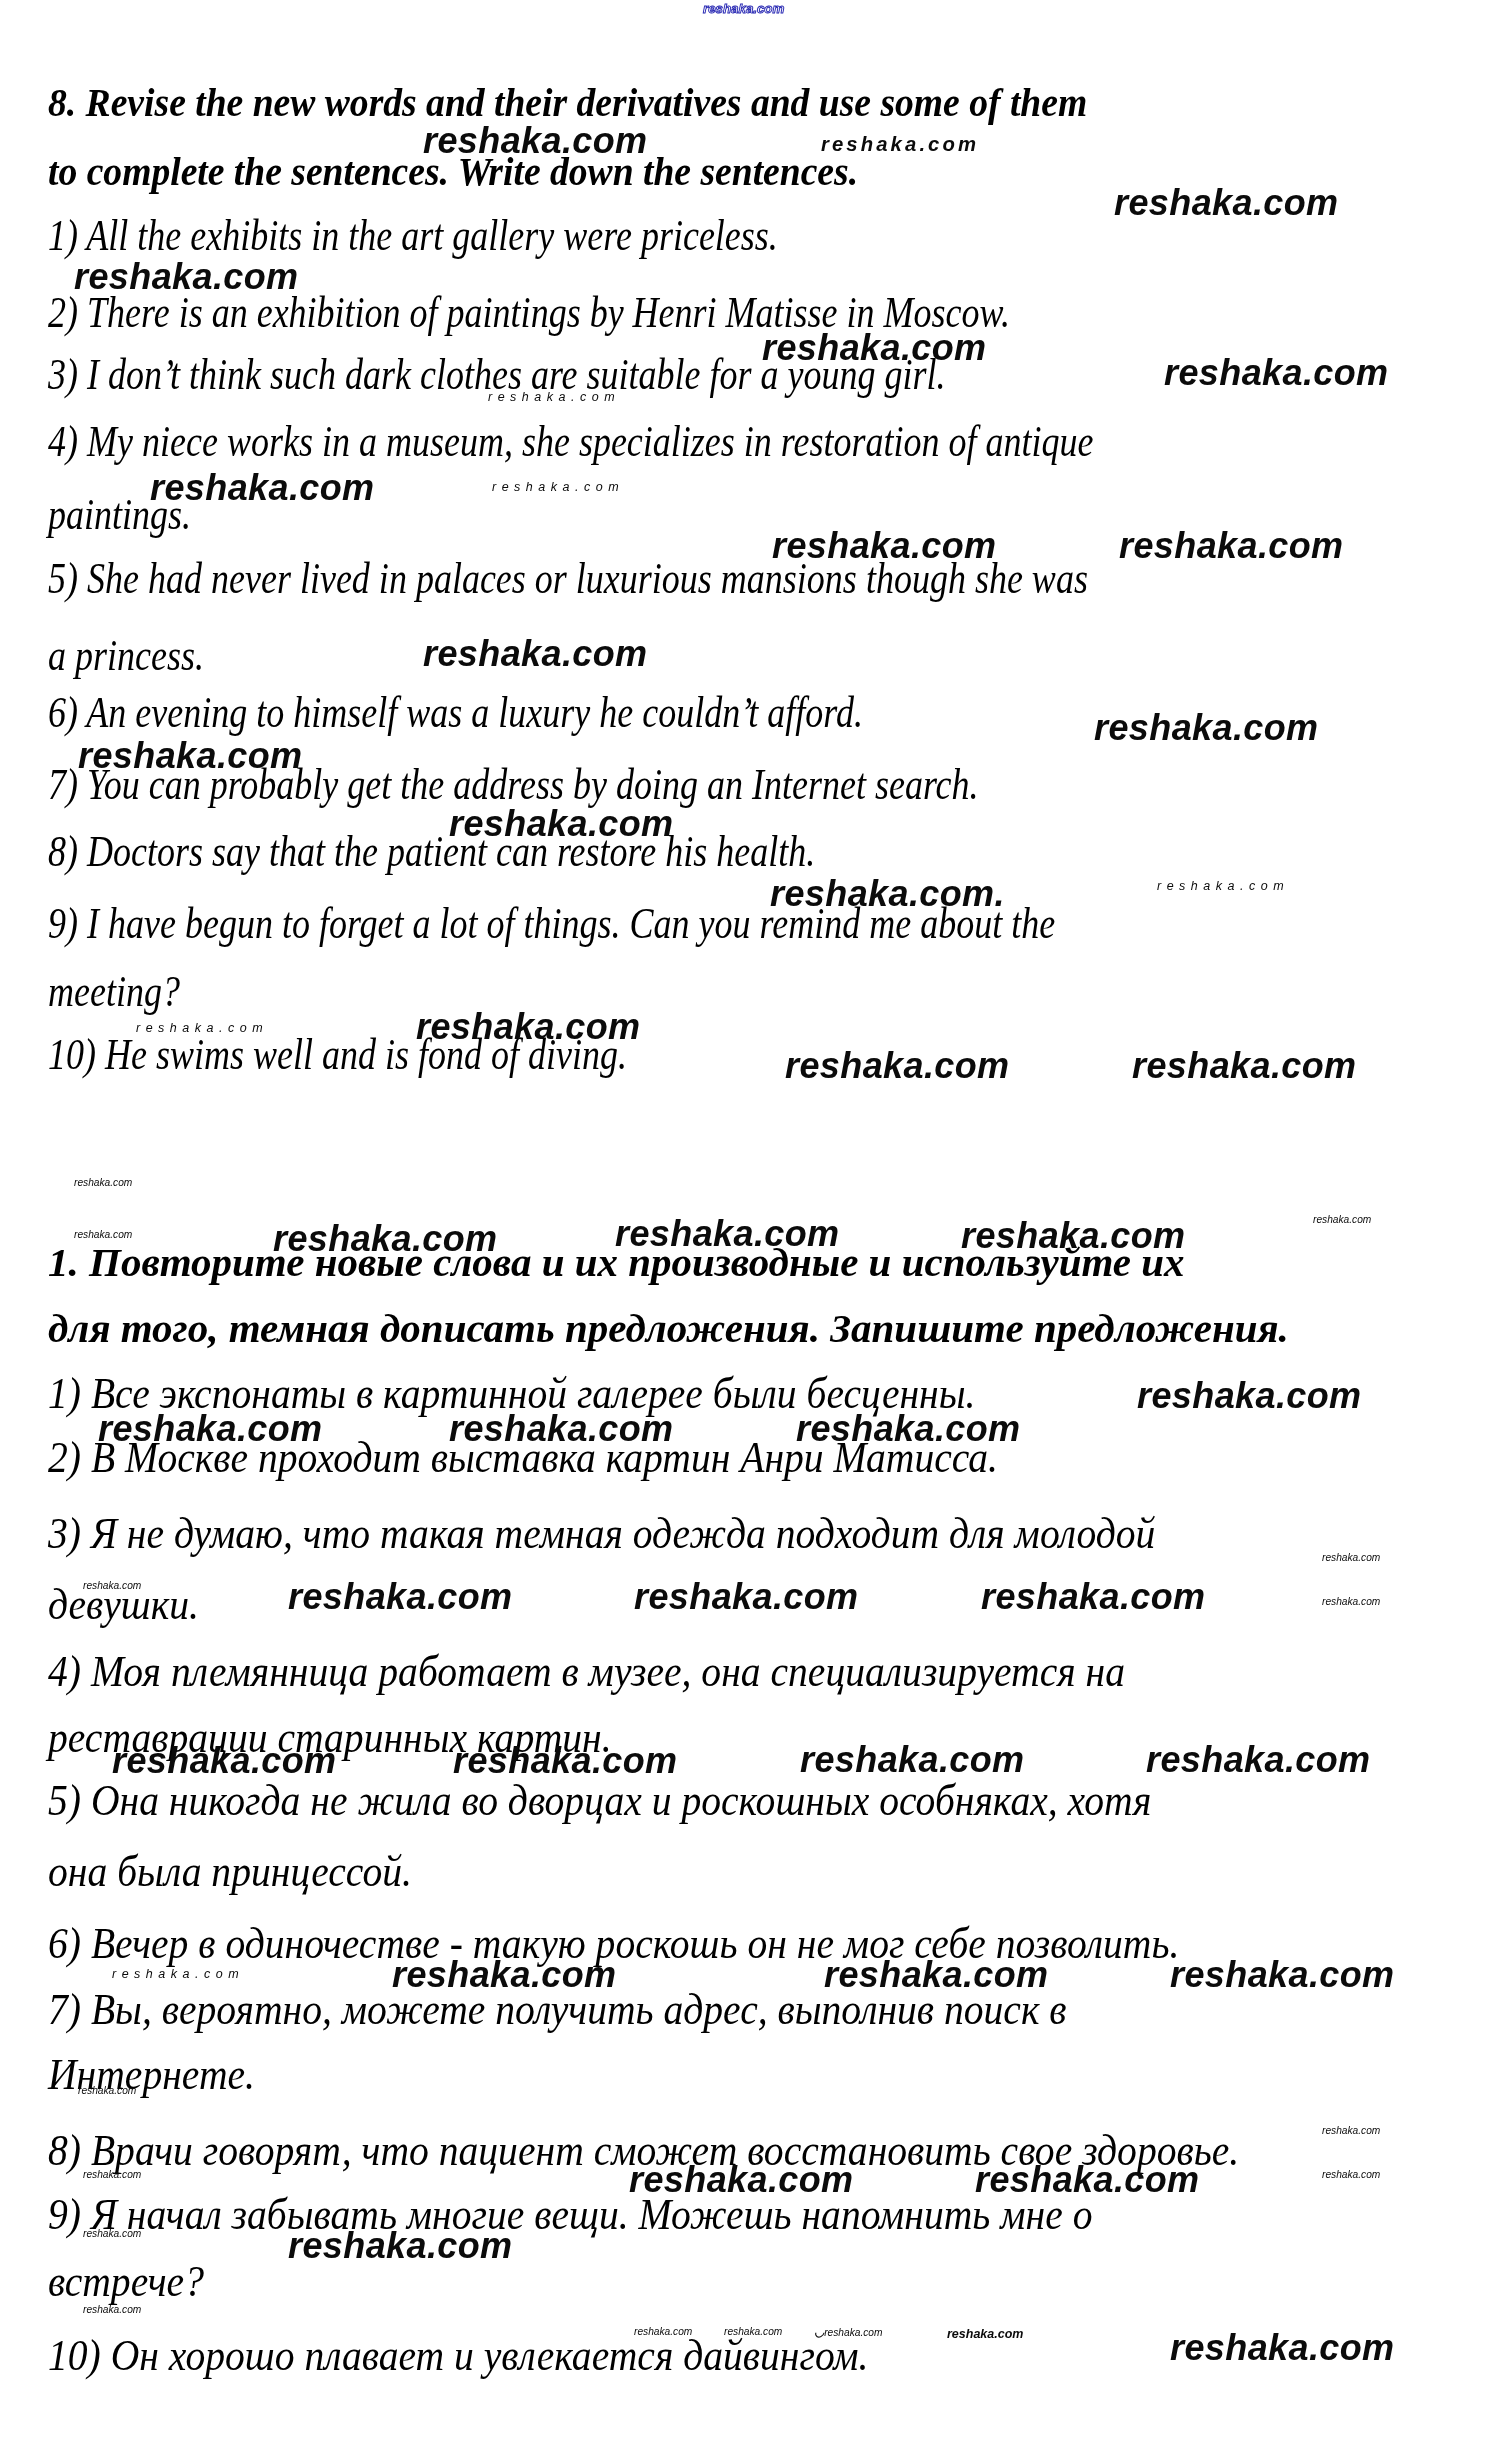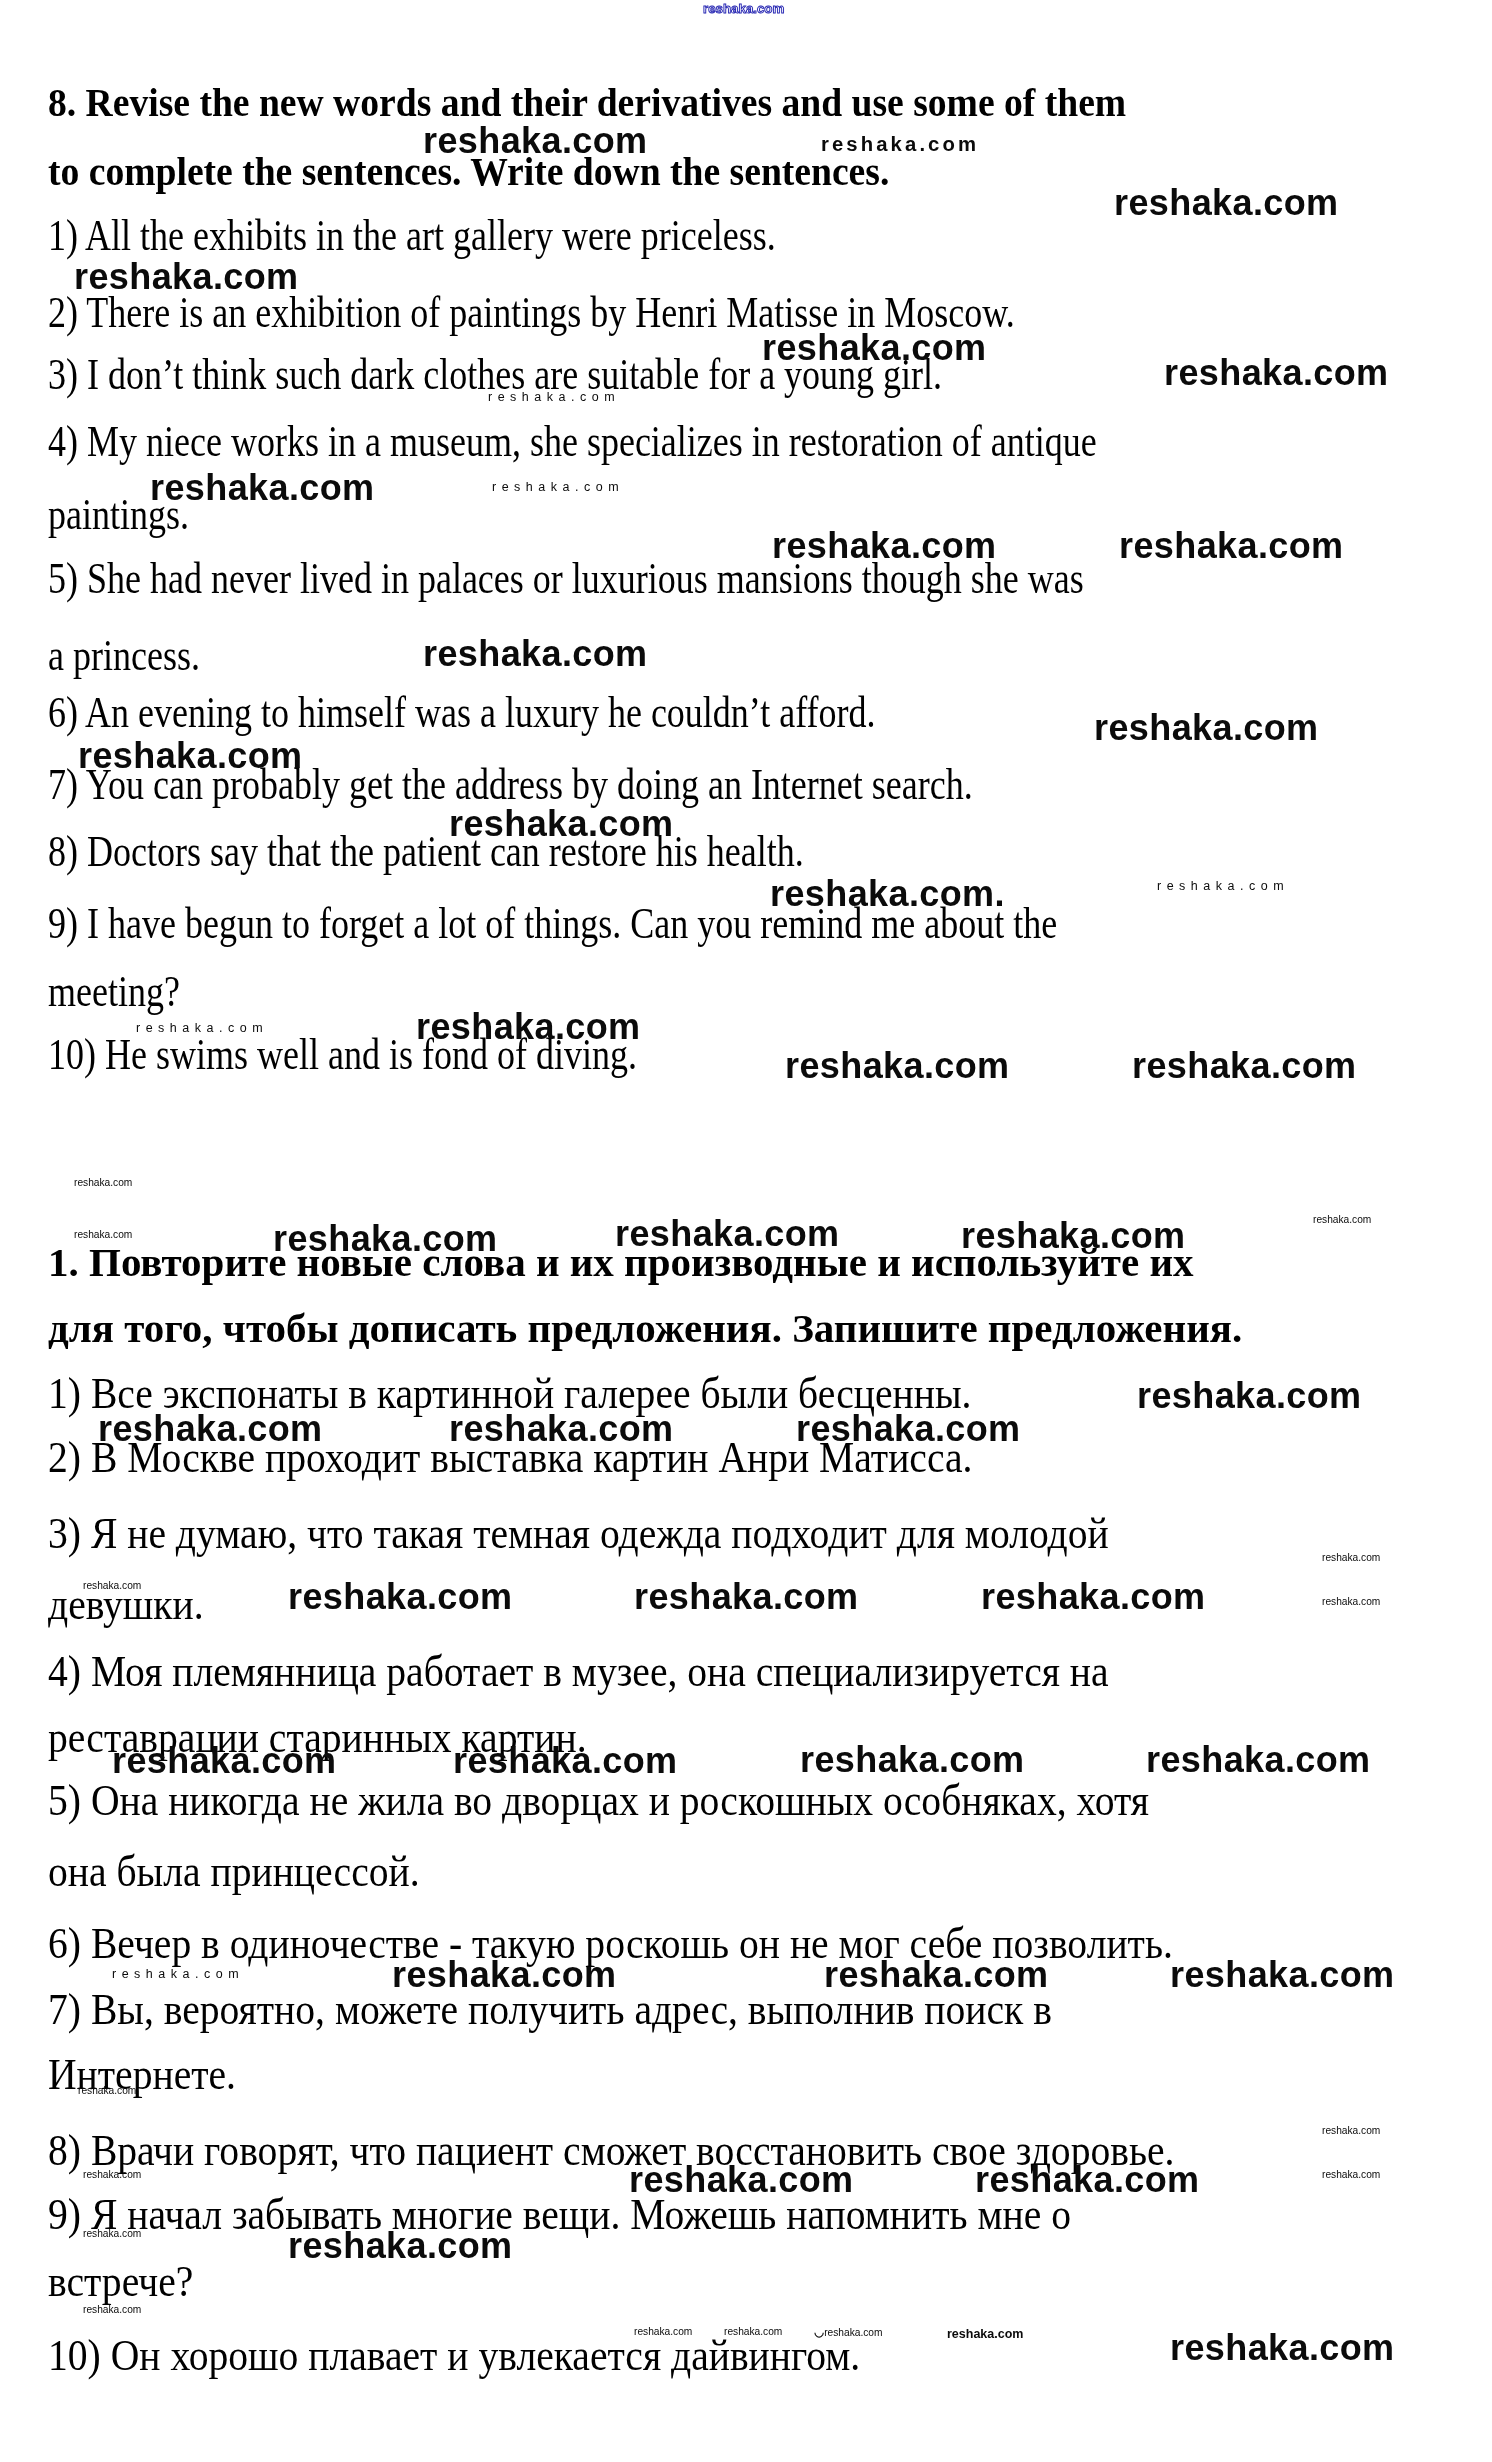--- a/index.html
+++ b/index.html
@@ -4,20 +4,21 @@
 <title>reshaka.com exercise page</title>
 <style>
   html,body { margin:0; padding:0; background:#ffffff; }
   .page {
     position:relative;
     width:1493px;
     height:2462px;
     background:#ffffff;
     overflow:hidden;
     font-family:"Liberation Serif", serif;
+    font-style:italic;
   }
   .line {
     position:absolute;
     white-space:nowrap;
     color:#000;
     line-height:1;
     transform-origin:0 0;
   }
   .en-h { font-size:40px; font-weight:700; transform:scaleX(0.94); }
   .ru-h { font-size:41px; font-weight:700; }
@@ -61,21 +62,21 @@
   <div class="line en-b" style="left:48px;top:556px;">5) She had never lived in palaces or luxurious mansions though she was</div>
   <div class="line en-b" style="left:48px;top:633px;">a princess.</div>
   <div class="line en-b" style="left:48px;top:690px;">6) An evening to himself was a luxury he couldn’t afford.</div>
   <div class="line en-b" style="left:48px;top:762px;">7) You can probably get the address by doing an Internet search.</div>
   <div class="line en-b" style="left:48px;top:829px;">8) Doctors say that the patient can restore his health.</div>
   <div class="line en-b" style="left:48px;top:901px;">9) I have begun to forget a lot of things. Can you remind me about the</div>
   <div class="line en-b" style="left:48px;top:969px;">meeting?</div>
   <div class="line en-b" style="left:48px;top:1032px;">10) He swims well and is fond of diving.</div>
 
   <div class="line ru-h" style="left:48px;top:1242px;">1. Повторите новые слова и их производные и используйте их</div>
-  <div class="line ru-h" style="left:48px;top:1308px;">для того, чтобы дописать предложения. Запишите предложения.</div>
+  <div class="line ru-h" style="left:48px;top:1308px;">для того, темная дописать предложения. Запишите предложения.</div>
 
   <div class="line ru-b" style="left:48px;top:1371px;">1) Все экспонаты в картинной галерее были бесценны.</div>
   <div class="line ru-b" style="left:48px;top:1435px;">2) В Москве проходит выставка картин Анри Матисса.</div>
   <div class="line ru-b" style="left:48px;top:1511px;">3) Я не думаю, что такая темная одежда подходит для молодой</div>
   <div class="line ru-b" style="left:48px;top:1582px;">девушки.</div>
   <div class="line ru-b" style="left:48px;top:1649px;">4) Моя племянница работает в музее, она специализируется на</div>
   <div class="line ru-b" style="left:48px;top:1715px;">реставрации старинных картин.</div>
   <div class="line ru-b" style="left:48px;top:1778px;">5) Она никогда не жила во дворцах и роскошных особняках, хотя</div>
   <div class="line ru-b" style="left:48px;top:1849px;">она была принцессой.</div>
   <div class="line ru-b" style="left:48px;top:1921px;">6) Вечер в одиночестве - такую роскошь он не мог себе позволить.</div>

